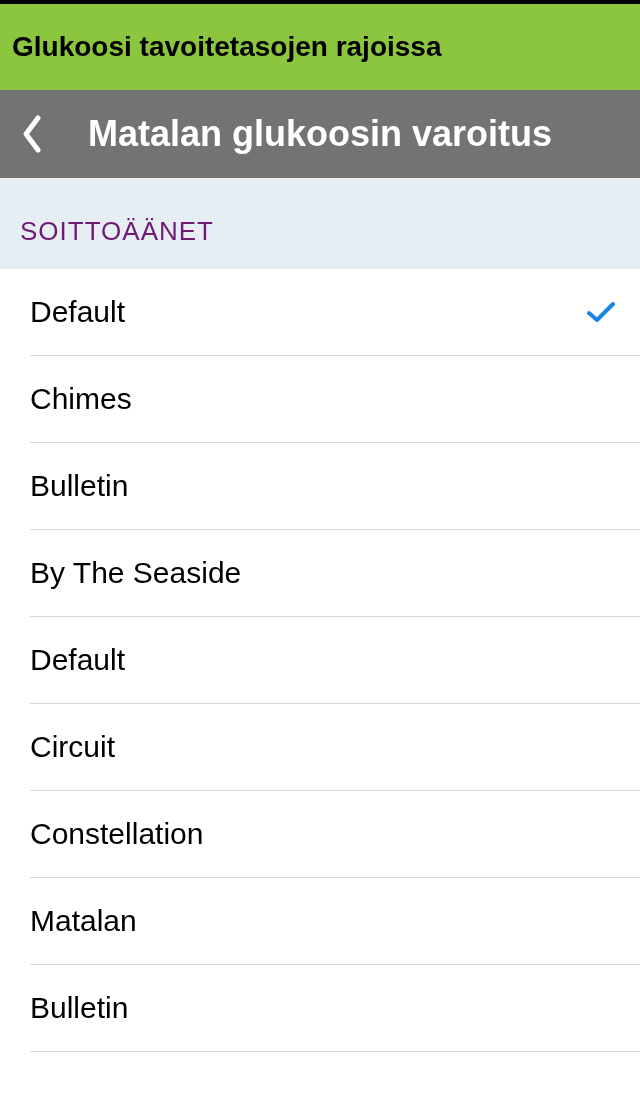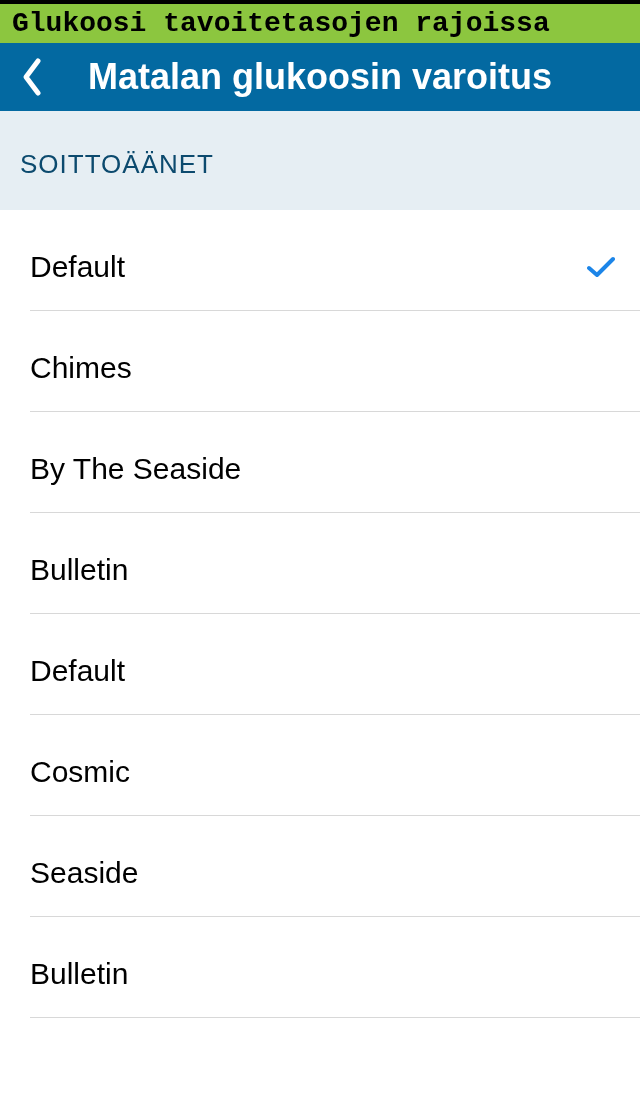--- a/index.html
+++ b/index.html
@@ -13,29 +13,28 @@
       height: 1100px;
       overflow: hidden;
       background: #ffffff;
     }
     .top-border {
       height: 4px;
       background: #000000;
     }
     .status-banner {
       background: #8cc63f;
-      padding: 4px 12px;
+      padding: 27px 12px;
       color: #000000;
       font-size: 28px;
       font-weight: 600;
-      font-family: Liberation Mono, monospace;
     }
     .nav-bar {
-      background: #0369a1;
-      height: 68px;
+      background: #737373;
+      height: 88px;
       display: flex;
       align-items: center;
       position: relative;
       padding: 0 8px;
     }
     .back-button {
       width: 48px;
       height: 88px;
       display: flex;
       align-items: center;
@@ -51,34 +50,34 @@
       font-size: 36px;
       font-weight: 600;
       position: absolute;
       left: 50%;
       transform: translateX(-50%);
       white-space: nowrap;
       width: max-content;
     }
     .section-header {
       background: #e6eef3;
-      padding: 38px 20px 30px 20px;
-      color: #0c4a6e;
+      padding: 38px 20px 22px 20px;
+      color: #701a75;
       font-size: 26px;
       font-weight: 400;
       letter-spacing: 1px;
     }
     .ringtone-list {
       background: #ffffff;
     }
     .ringtone-item {
       display: flex;
       align-items: center;
       justify-content: space-between;
-      padding: 40px 24px 26px 0;
+      padding: 26px 24px 26px 0;
       margin-left: 30px;
       border-bottom: 1px solid #d8d8d8;
       cursor: pointer;
     }
     .ringtone-label {
       color: #000000;
       font-size: 30px;
       font-weight: 400;
     }
     .checkmark {
@@ -120,30 +119,33 @@
       <span class="checkmark">
         <svg viewBox="0 0 28 22" fill="none" stroke="#1c85e8" stroke-width="4" stroke-linecap="round" stroke-linejoin="round">
           <polyline points="2,12 10,19 26,3"></polyline>
         </svg>
       </span>
     </div>
     <div class="ringtone-item">
       <span class="ringtone-label">Chimes</span>
     </div>
     <div class="ringtone-item">
-      <span class="ringtone-label">By The Seaside</span>
+      <span class="ringtone-label">Bulletin</span>
     </div>
     <div class="ringtone-item">
-      <span class="ringtone-label">Bulletin</span>
+      <span class="ringtone-label">By The Seaside</span>
     </div>
     <div class="ringtone-item">
       <span class="ringtone-label">Default</span>
     </div>
     <div class="ringtone-item">
-      <span class="ringtone-label">Cosmic</span>
+      <span class="ringtone-label">Circuit</span>
     </div>
     <div class="ringtone-item">
-      <span class="ringtone-label">Seaside</span>
+      <span class="ringtone-label">Constellation</span>
+    </div>
+    <div class="ringtone-item">
+      <span class="ringtone-label">Matalan</span>
     </div>
     <div class="ringtone-item">
       <span class="ringtone-label">Bulletin</span>
     </div>
   </div>
 
 </body></html>

